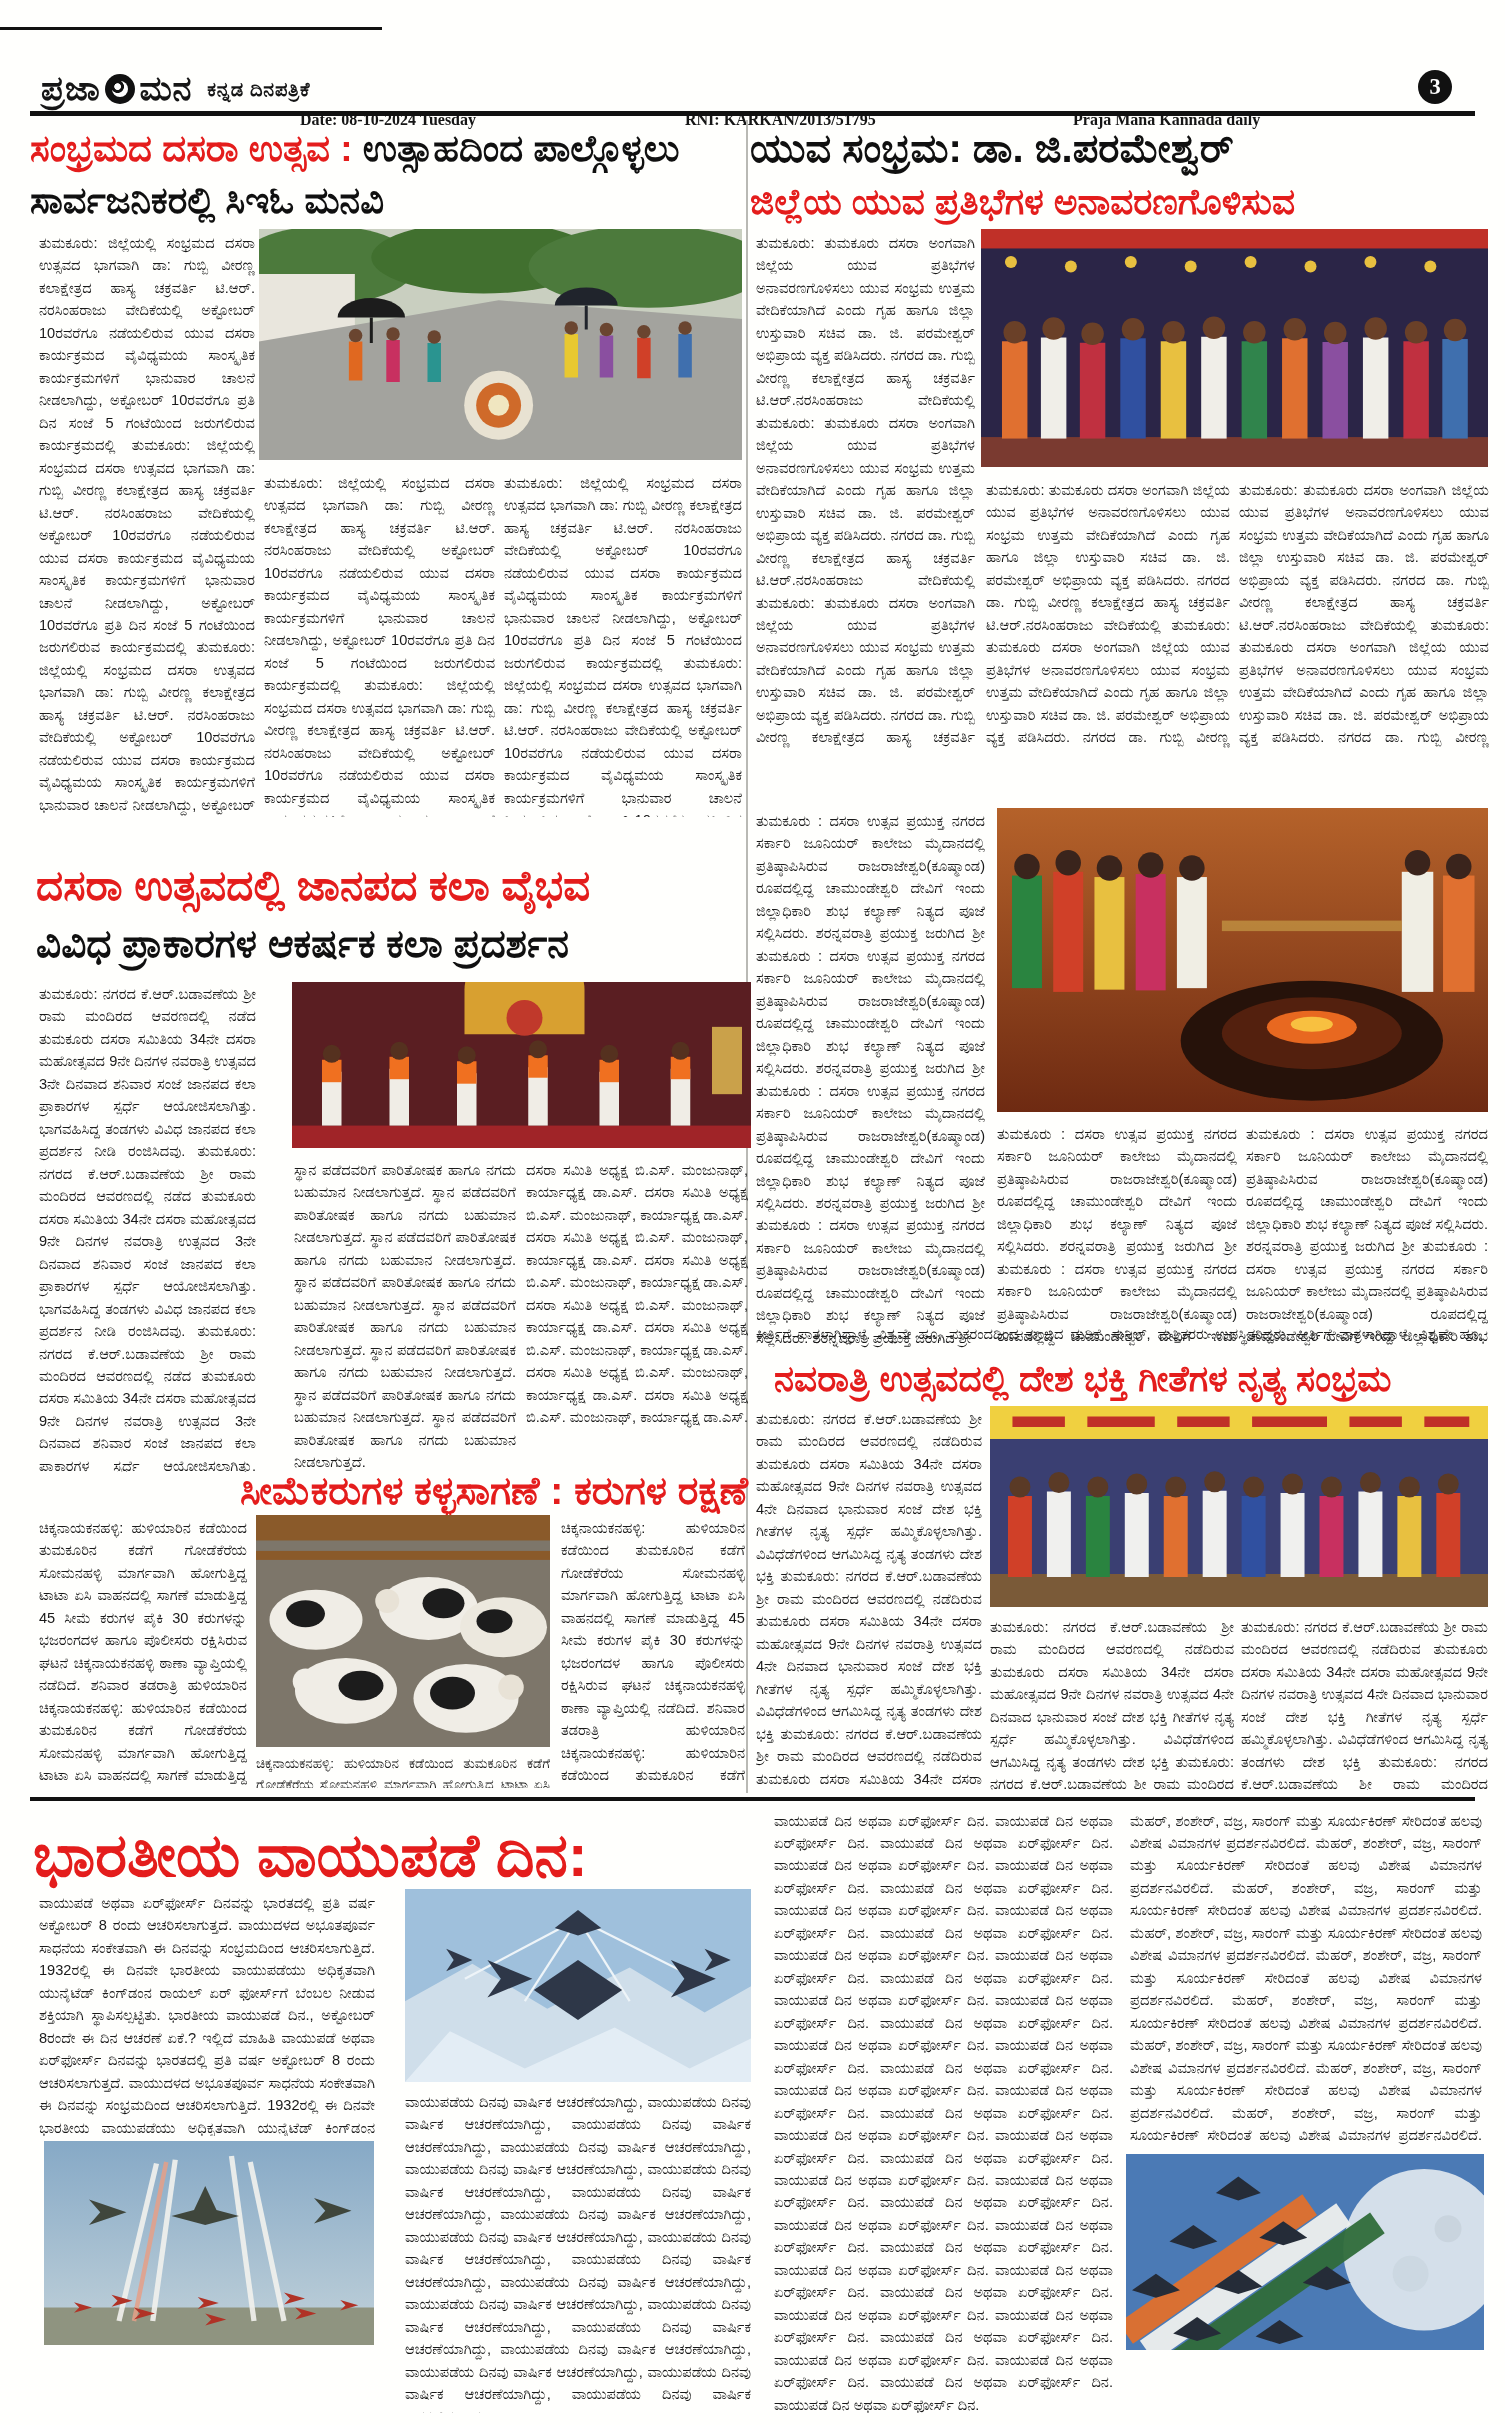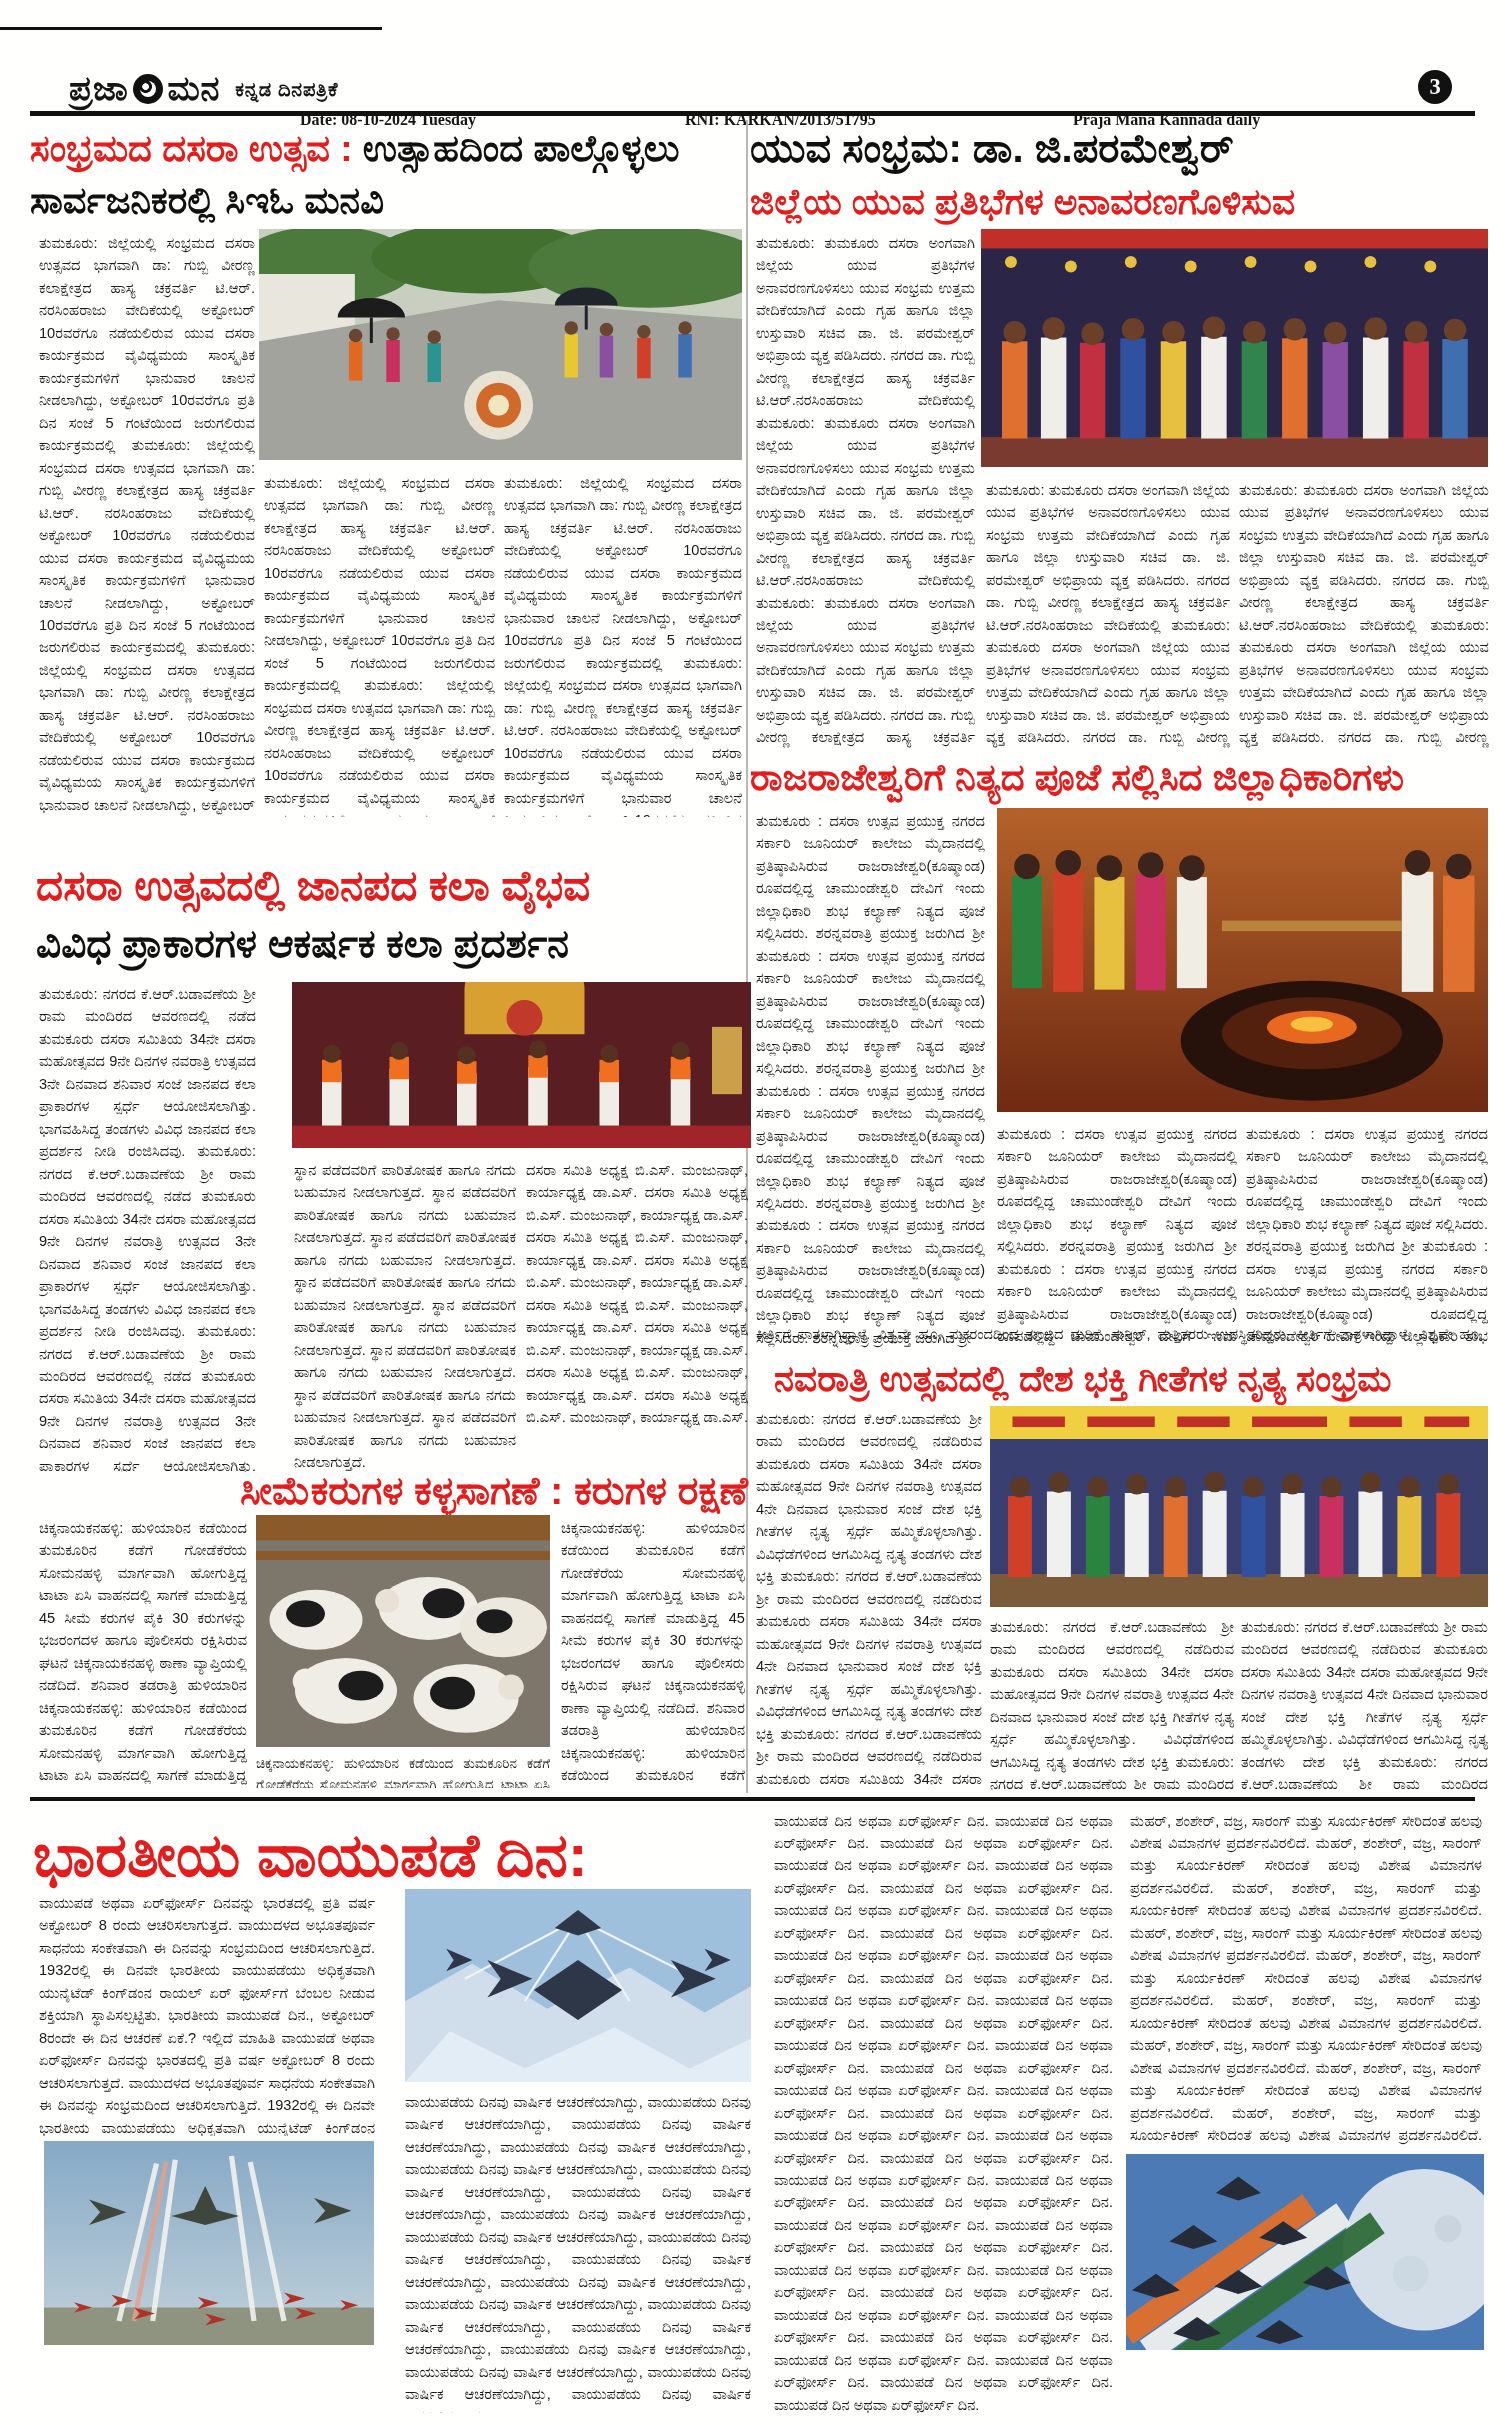--- a/index.html
+++ b/index.html
@@ -1,20 +1,20 @@
 <!DOCTYPE html>
 <html style="font-size:12px"><head>
 <meta charset="utf-8">
 <style>
   html,body{margin:0;padding:0;background:#e9e9e6;}
   .page{position:relative;width:1505px;height:2426px;background:#fffffd;margin:0 auto;
         font-family:"Liberation Sans",sans-serif;color:#161616;overflow:hidden;}
   .abs{position:absolute;}
   
-  .masthead{font-weight:bold;font-size:34px;letter-spacing:0.7px;display:flex;align-items:center;gap:4.5px;margin-left:28px;}
+  .masthead{font-weight:bold;font-size:34px;letter-spacing:0.7px;display:flex;align-items:center;gap:4.5px;}
   .masthead-sub{font-size:19.5px;font-weight:bold;margin-left:10.5px;}
   .logo-dot{width:30px;height:30px;border-radius:50%;background:#111;display:inline-block;position:relative;}
   .logo-dot:after{content:"";position:absolute;left:6.7px;top:6.7px;width:16.5px;height:16.5px;border-radius:50%;
         background:radial-gradient(circle at 35% 35%, #fff 0 3px, #111 3.7px 6px, #fff 6.7px);}
   .hdr-en{font-family:"Liberation Serif",serif;font-weight:bold;font-size:16px;margin-top:36px;}
   .pageno{width:34px;height:34px;border-radius:50%;background:#111;color:#fff;display:flex;
         align-items:center;justify-content:center;font-size:22.5px;font-weight:bold;font-family:"Liberation Serif",serif;}
   .rule{background:#111;}
   
   .hl{font-weight:bold;line-height:1.42;}
@@ -143,23 +143,20 @@
             <circle cx="633" cy="135" r="15" fill="#6a4028"></circle>
         </g>
       </svg>
     </div>
     <div class="abs txt" style="left:6px;top:114px;width:219px;height:517px;">ತುಮಕೂರು: ತುಮಕೂರು ದಸರಾ ಅಂಗವಾಗಿ ಜಿಲ್ಲೆಯ ಯುವ ಪ್ರತಿಭೆಗಳ ಅನಾವರಣಗೊಳಿಸಲು ಯುವ ಸಂಭ್ರಮ ಉತ್ತಮ ವೇದಿಕೆಯಾಗಿದೆ ಎಂದು ಗೃಹ ಹಾಗೂ ಜಿಲ್ಲಾ ಉಸ್ತುವಾರಿ ಸಚಿವ ಡಾ. ಜಿ. ಪರಮೇಶ್ವರ್ ಅಭಿಪ್ರಾಯ ವ್ಯಕ್ತ ಪಡಿಸಿದರು. ನಗರದ ಡಾ. ಗುಬ್ಬಿ ವೀರಣ್ಣ ಕಲಾಕ್ಷೇತ್ರದ ಹಾಸ್ಯ ಚಕ್ರವರ್ತಿ ಟಿ.ಆರ್.ನರಸಿಂಹರಾಜು ವೇದಿಕೆಯಲ್ಲಿ  ತುಮಕೂರು: ತುಮಕೂರು ದಸರಾ ಅಂಗವಾಗಿ ಜಿಲ್ಲೆಯ ಯುವ ಪ್ರತಿಭೆಗಳ ಅನಾವರಣಗೊಳಿಸಲು ಯುವ ಸಂಭ್ರಮ ಉತ್ತಮ ವೇದಿಕೆಯಾಗಿದೆ ಎಂದು ಗೃಹ ಹಾಗೂ ಜಿಲ್ಲಾ ಉಸ್ತುವಾರಿ ಸಚಿವ ಡಾ. ಜಿ. ಪರಮೇಶ್ವರ್ ಅಭಿಪ್ರಾಯ ವ್ಯಕ್ತ ಪಡಿಸಿದರು. ನಗರದ ಡಾ. ಗುಬ್ಬಿ ವೀರಣ್ಣ ಕಲಾಕ್ಷೇತ್ರದ ಹಾಸ್ಯ ಚಕ್ರವರ್ತಿ ಟಿ.ಆರ್.ನರಸಿಂಹರಾಜು ವೇದಿಕೆಯಲ್ಲಿ  ತುಮಕೂರು: ತುಮಕೂರು ದಸರಾ ಅಂಗವಾಗಿ ಜಿಲ್ಲೆಯ ಯುವ ಪ್ರತಿಭೆಗಳ ಅನಾವರಣಗೊಳಿಸಲು ಯುವ ಸಂಭ್ರಮ ಉತ್ತಮ ವೇದಿಕೆಯಾಗಿದೆ ಎಂದು ಗೃಹ ಹಾಗೂ ಜಿಲ್ಲಾ ಉಸ್ತುವಾರಿ ಸಚಿವ ಡಾ. ಜಿ. ಪರಮೇಶ್ವರ್ ಅಭಿಪ್ರಾಯ ವ್ಯಕ್ತ ಪಡಿಸಿದರು. ನಗರದ ಡಾ. ಗುಬ್ಬಿ ವೀರಣ್ಣ ಕಲಾಕ್ಷೇತ್ರದ ಹಾಸ್ಯ ಚಕ್ರವರ್ತಿ ಟಿ.ಆರ್.ನರಸಿಂಹರಾಜು ವೇದಿಕೆಯಲ್ಲಿ </div>
     <div class="abs txt" style="left:236px;top:361px;width:244px;height:270px;">ತುಮಕೂರು: ತುಮಕೂರು ದಸರಾ ಅಂಗವಾಗಿ ಜಿಲ್ಲೆಯ ಯುವ ಪ್ರತಿಭೆಗಳ ಅನಾವರಣಗೊಳಿಸಲು ಯುವ ಸಂಭ್ರಮ ಉತ್ತಮ ವೇದಿಕೆಯಾಗಿದೆ ಎಂದು ಗೃಹ ಹಾಗೂ ಜಿಲ್ಲಾ ಉಸ್ತುವಾರಿ ಸಚಿವ ಡಾ. ಜಿ. ಪರಮೇಶ್ವರ್ ಅಭಿಪ್ರಾಯ ವ್ಯಕ್ತ ಪಡಿಸಿದರು. ನಗರದ ಡಾ. ಗುಬ್ಬಿ ವೀರಣ್ಣ ಕಲಾಕ್ಷೇತ್ರದ ಹಾಸ್ಯ ಚಕ್ರವರ್ತಿ ಟಿ.ಆರ್.ನರಸಿಂಹರಾಜು ವೇದಿಕೆಯಲ್ಲಿ  ತುಮಕೂರು: ತುಮಕೂರು ದಸರಾ ಅಂಗವಾಗಿ ಜಿಲ್ಲೆಯ ಯುವ ಪ್ರತಿಭೆಗಳ ಅನಾವರಣಗೊಳಿಸಲು ಯುವ ಸಂಭ್ರಮ ಉತ್ತಮ ವೇದಿಕೆಯಾಗಿದೆ ಎಂದು ಗೃಹ ಹಾಗೂ ಜಿಲ್ಲಾ ಉಸ್ತುವಾರಿ ಸಚಿವ ಡಾ. ಜಿ. ಪರಮೇಶ್ವರ್ ಅಭಿಪ್ರಾಯ ವ್ಯಕ್ತ ಪಡಿಸಿದರು. ನಗರದ ಡಾ. ಗುಬ್ಬಿ ವೀರಣ್ಣ ಕಲಾಕ್ಷೇತ್ರದ ಹಾಸ್ಯ ಚಕ್ರವರ್ತಿ ಟಿ.ಆರ್.ನರಸಿಂಹರಾಜು ವೇದಿಕೆಯಲ್ಲಿ </div>
     <div class="abs txt" style="left:489px;top:361px;width:250px;height:270px;">ತುಮಕೂರು: ತುಮಕೂರು ದಸರಾ ಅಂಗವಾಗಿ ಜಿಲ್ಲೆಯ ಯುವ ಪ್ರತಿಭೆಗಳ ಅನಾವರಣಗೊಳಿಸಲು ಯುವ ಸಂಭ್ರಮ ಉತ್ತಮ ವೇದಿಕೆಯಾಗಿದೆ ಎಂದು ಗೃಹ ಹಾಗೂ ಜಿಲ್ಲಾ ಉಸ್ತುವಾರಿ ಸಚಿವ ಡಾ. ಜಿ. ಪರಮೇಶ್ವರ್ ಅಭಿಪ್ರಾಯ ವ್ಯಕ್ತ ಪಡಿಸಿದರು. ನಗರದ ಡಾ. ಗುಬ್ಬಿ ವೀರಣ್ಣ ಕಲಾಕ್ಷೇತ್ರದ ಹಾಸ್ಯ ಚಕ್ರವರ್ತಿ ಟಿ.ಆರ್.ನರಸಿಂಹರಾಜು ವೇದಿಕೆಯಲ್ಲಿ  ತುಮಕೂರು: ತುಮಕೂರು ದಸರಾ ಅಂಗವಾಗಿ ಜಿಲ್ಲೆಯ ಯುವ ಪ್ರತಿಭೆಗಳ ಅನಾವರಣಗೊಳಿಸಲು ಯುವ ಸಂಭ್ರಮ ಉತ್ತಮ ವೇದಿಕೆಯಾಗಿದೆ ಎಂದು ಗೃಹ ಹಾಗೂ ಜಿಲ್ಲಾ ಉಸ್ತುವಾರಿ ಸಚಿವ ಡಾ. ಜಿ. ಪರಮೇಶ್ವರ್ ಅಭಿಪ್ರಾಯ ವ್ಯಕ್ತ ಪಡಿಸಿದರು. ನಗರದ ಡಾ. ಗುಬ್ಬಿ ವೀರಣ್ಣ ಕಲಾಕ್ಷೇತ್ರದ ಹಾಸ್ಯ ಚಕ್ರವರ್ತಿ ಟಿ.ಆರ್.ನರಸಿಂಹರಾಜು ವೇದಿಕೆಯಲ್ಲಿ </div>
   </div>
 
   <div class="abs" style="left:750px;top:752px;width:738px;height:600px;">
-    <div class="abs hl" style="left:0;top:0;width:738px;font-size:37px;">
-      <span class="red">ರಾಜರಾಜೇಶ್ವರಿಗೆ ನಿತ್ಯದ ಪೂಜೆ ಸಲ್ಲಿಸಿದ ಜಿಲ್ಲಾಧಿಕಾರಿಗಳು</span>
-    </div>
     <div class="abs photo" style="left:247px;top:56px;width:491px;height:304px;">
       <svg viewBox="0 0 655 405" preserveAspectRatio="none">
         <defs>
             <linearGradient id="warm" x1="0" y1="0" x2="0" y2="1">
           <stop offset="0" stop-color="#b5622a"></stop>
               <stop offset="1" stop-color="#6e2a12"></stop>
             </linearGradient>
           </defs>
         <rect width="655" height="405" fill="url(#warm)"></rect>
         <g>

